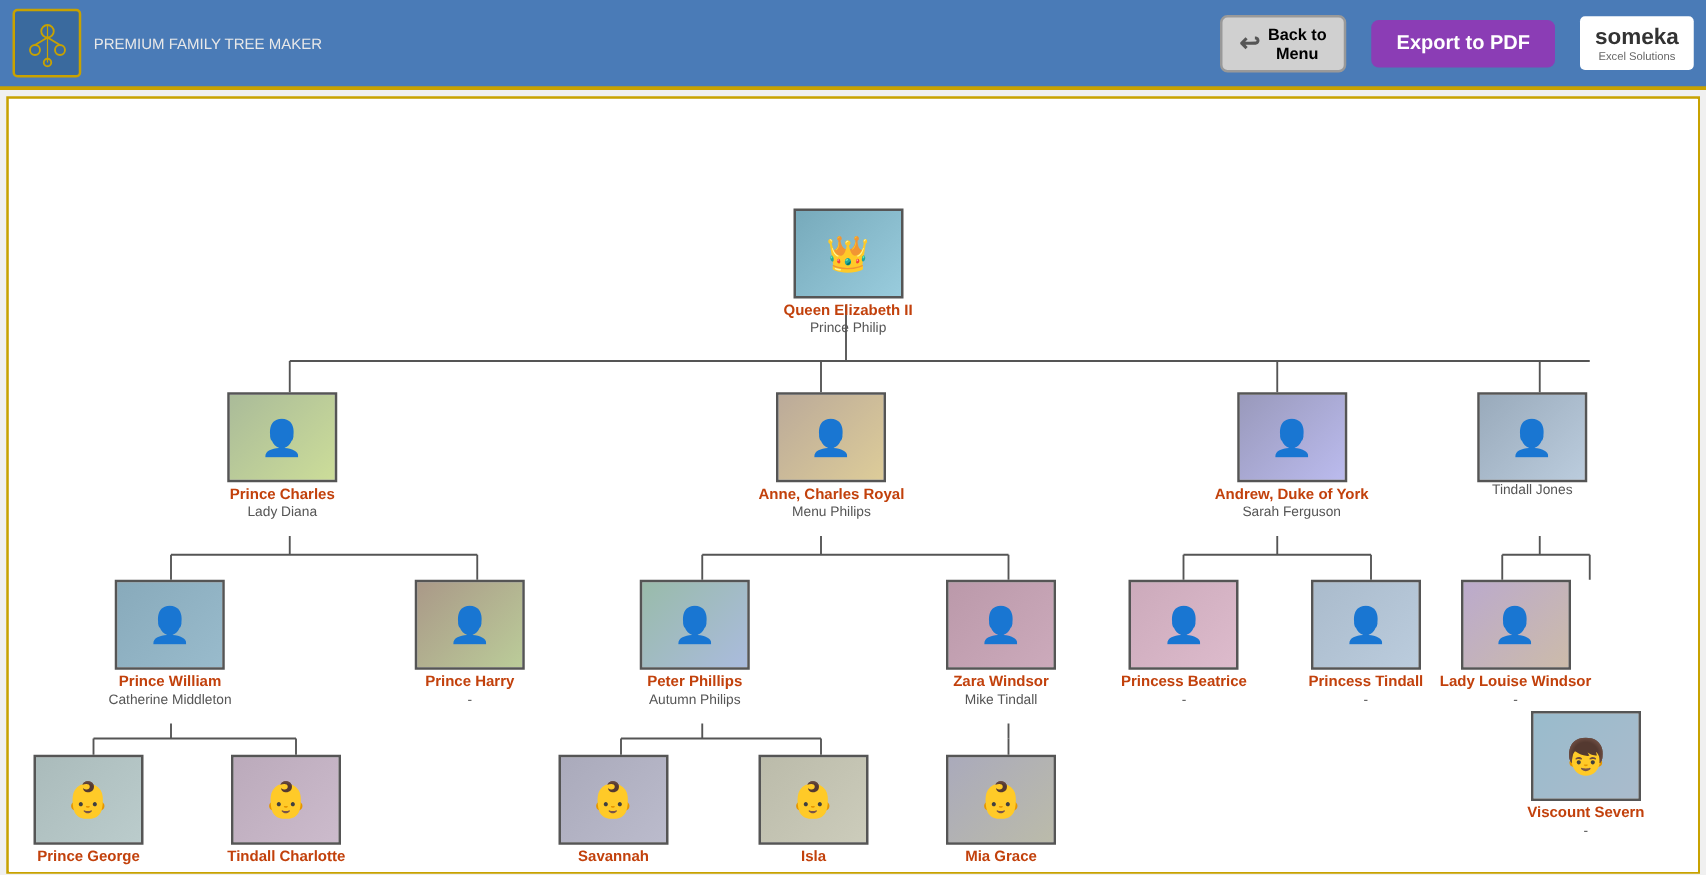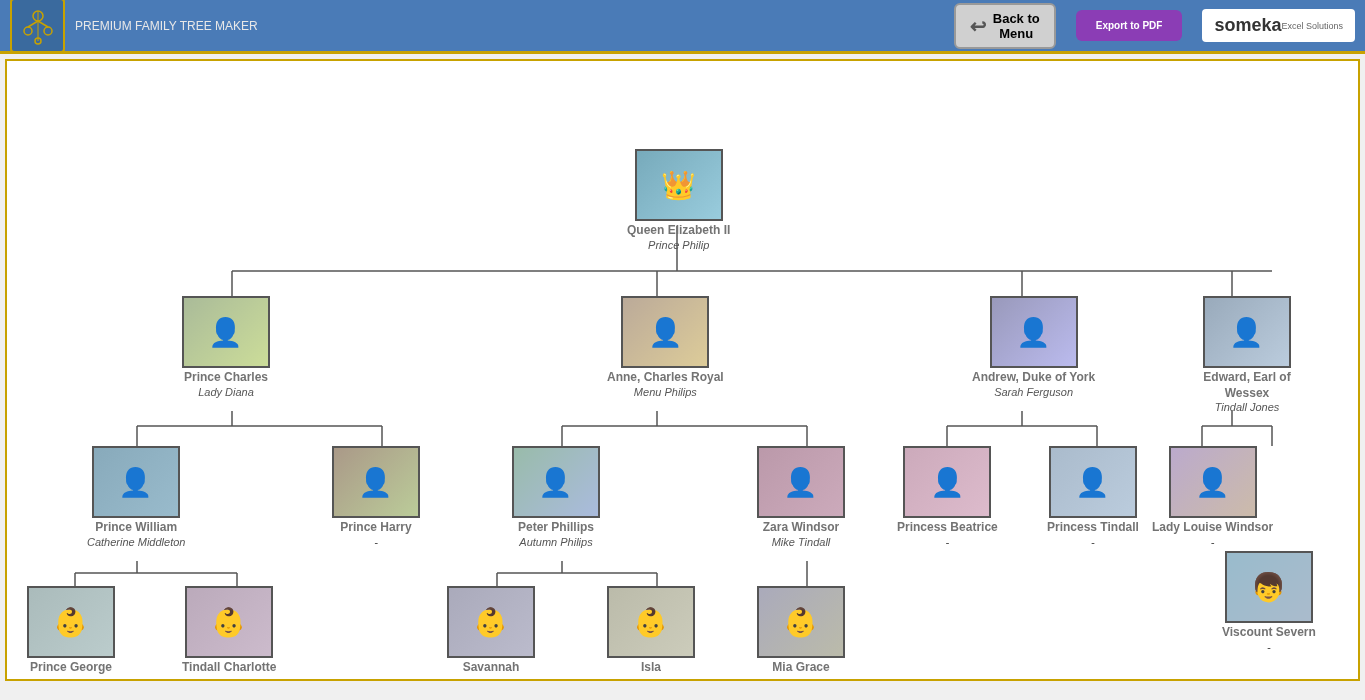--- a/index.html
+++ b/index.html
@@ -1,21 +1,21 @@
 <!DOCTYPE html>
 <html><head>
   <meta charset="utf-8">
   <style>
     * { box-sizing: border-box; margin: 0; padding: 0; }
     body { font-family: Arial, sans-serif; background: #f0f0f0; width: 1365px; height: 700px; overflow: hidden; }
     
     
     .header {
       background: #4a7bb7;
-      height: 54px;
+      height: 72px;
       display: flex;
       align-items: center;
       padding: 0 10px;
       border-bottom: 3px solid #c8a200;
     }
     .header-logo {
       width: 55px;
       height: 55px;
       background: #3a6a9e;
       border: 2px solid #c8a200;
@@ -44,30 +44,30 @@
       margin-right: 20px;
     }
     .back-arrow { font-size: 20px; color: #555; }
     .export-btn {
       background: #8b3db5;
       border: none;
       border-radius: 6px;
       padding: 10px 20px;
       cursor: pointer;
       color: white;
-      font-size: 10px;
+      font-size: 16px;
       font-weight: bold;
       margin-right: 20px;
     }
     .someka-logo {
       background: white;
       border-radius: 4px;
       padding: 6px 12px;
       display: flex;
-      flex-direction: row;
+      flex-direction: column;
       align-items: center;
     }
     .someka-logo .s-text { font-size: 18px; font-weight: bold; color: #333; }
     .someka-logo .sub-text { font-size: 9px; color: #666; }
 
     
     .main {
       background: white;
       border: 2px solid #c8a200;
       margin: 5px;
@@ -97,28 +97,27 @@
       background: #b8c8d8;
       overflow: hidden;
       display: flex;
       align-items: center;
       justify-content: center;
       font-size: 28px;
     }
     .node-name {
       font-size: 12px;
       font-weight: bold;
-      color: #737373;
+      color: #c2410c;
       margin-top: 2px;
       max-width: 130px;
       line-height: 1.3;
     }
     .node-spouse {
       font-size: 11px;
-      font-style: italic;
       color: #555;
       max-width: 130px;
     }
 
     
     .lines-svg {
       position: absolute;
       top: 0; left: 0;
       width: 1340px;
       height: 600px;
@@ -250,21 +249,20 @@
         <span>👤</span>
       </div>
       <div class="node-name">Andrew, Duke of York</div>
       <div class="node-spouse">Sarah Ferguson</div>
     </div>
 
     <div class="node" style="left:1175px; top:235px;">
       <div class="photo-box photo-edward">
         <span>👤</span>
       </div>
-      <div class="node-name">Edward, Earl of Wessex</div>
       <div class="node-spouse">Tindall Jones</div>
     </div>
 
     <div class="node" style="left:80px; top:385px;">
       <div class="photo-box photo-william">
         <span>👤</span>
       </div>
       <div class="node-name">Prince William</div>
       <div class="node-spouse">Catherine Middleton</div>
     </div>

